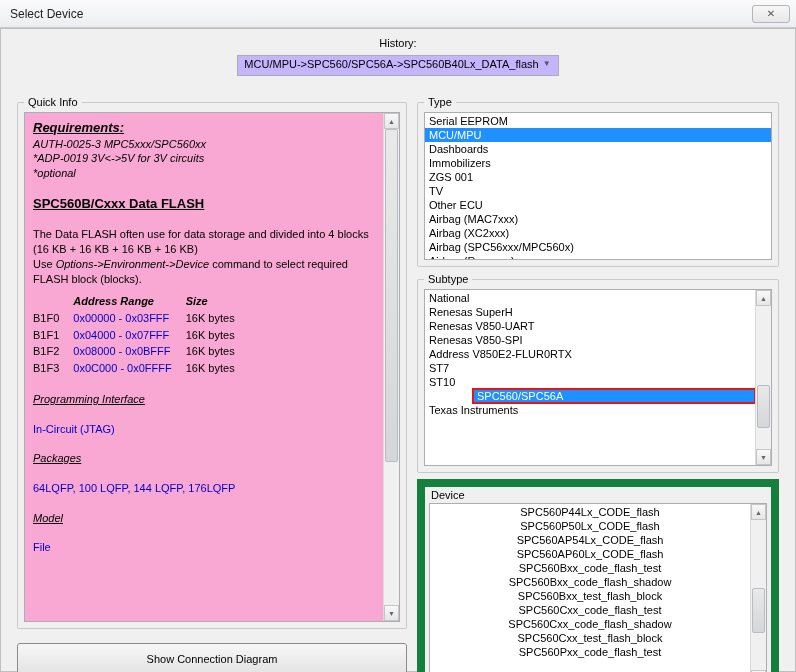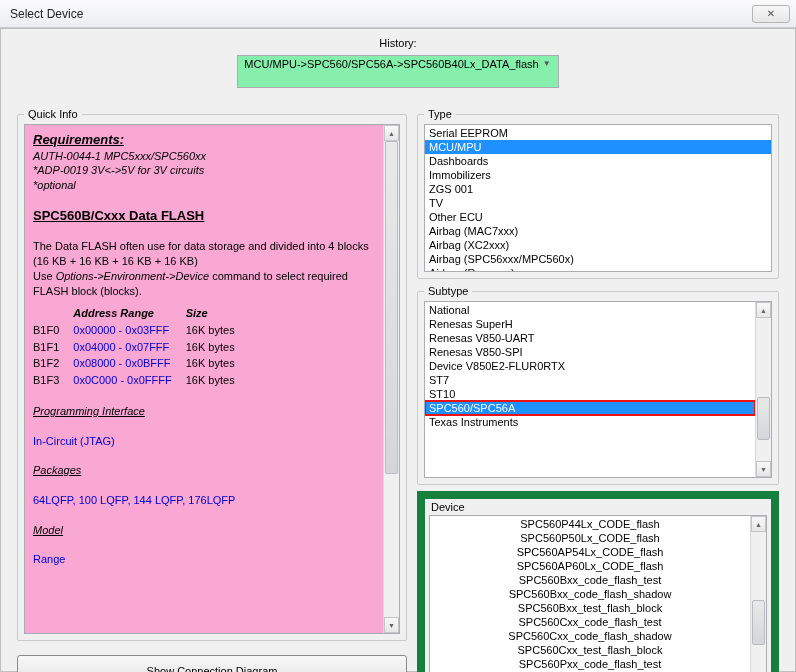--- a/index.html
+++ b/index.html
@@ -37,23 +37,23 @@
     border:1px solid #bfbfbf;
     background:#f0f0f0;
     padding:8px 10px;
   }
   .history-row { display:flex; align-items:center; gap:6px; margin-bottom:20px; padding:0 6px;flex-direction:column;}
   .history-label { font-size:11px; }
   .history-select {
     flex:1;
     border:1px solid #abadb3;
     height:20px;
-    background:#86efac;
+    background:#c4b5fd;
     display:flex; align-items:center; justify-content:space-between;
-    padding:0 4px 16px 6px;
+    padding:0 4px 4px 6px;
     font-size:11px;
   }
   .dd-arrow {
     width:15px;height:15px;border-left:1px solid #c1c1c1;
     display:flex;align-items:center;justify-content:center;
     color:#555;font-size:8px;
   }
   .columns { display:flex; gap:10px; padding:0 6px;}
   .left-col { width:390px; display:flex; flex-direction:column; gap:14px;}
   .right-col { flex:1; display:flex; flex-direction:column; gap:6px;}
@@ -142,21 +142,21 @@
   </div>
 
   <div class="columns">
 
     <div class="left-col">
       <fieldset>
         <legend>Quick Info</legend>
         <div class="quick-info-box">
           <div class="qi-content">
             <span class="qi-req-h">Requirements:</span><br>
-            <span class="qi-ital">AUTH-0044-1 MPC5xxx/SPC560xx</span><br>
+            <span class="qi-ital">AUTH-0025-3 MPC5xxx/SPC560xx</span><br>
             <span class="qi-ital">*ADP-0019 3V&lt;-&gt;5V for 3V circuits</span><br>
             <span class="qi-ital">*optional</span><br>
 
             <span class="qi-section-h">SPC560B/Cxxx Data FLASH</span>
             <br>
             <span>The Data FLASH often use for data storage and divided into 4 blocks (16 KB + 16 KB + 16 KB + 16 KB)</span><br>
             <span>Use </span><span class="qi-ital">Options-&gt;Environment-&gt;Device</span><span> command to select required FLASH block (blocks).</span>
 
             <table class="addr">
               <tbody>
@@ -186,21 +186,21 @@
                 <td>16K bytes</td>
               </tr>
             </tbody>
               </table>
             <br>
             <span class="qi-ital" style="text-decoration:underline">Programming Interface</span><br><br>
             <span class="qi-link">In-Circuit (JTAG)</span><br><br>
             <span class="qi-ital" style="text-decoration:underline">Packages</span><br><br>
             <span class="qi-link">64LQFP, 100 LQFP, 144 LQFP, 176LQFP</span><br><br>
             <span class="qi-ital" style="text-decoration:underline">Model</span><br><br>
-            <span class="qi-link">Range</span>
+            <span class="qi-link">File</span>
           </div>
           <div class="scrollbar">
             <div class="sb-btn">▲</div>
             <div class="sb-track">
                 <div class="sb-thumb" style="top:0;height:70%"></div>
               </div>
             <div class="sb-btn">▼</div>
           </div>
         </div>
       </fieldset>
@@ -230,24 +230,24 @@
       </fieldset>
 
       <fieldset>
         <legend>Subtype</legend>
         <div class="listbox lb-subtype">
           <div class="items" id="subtype-items" style="padding-right:16px">
               <div class="item">National</div>
               <div class="item">Renesas SuperH</div>
               <div class="item">Renesas V850-UART</div>
               <div class="item">Renesas V850-SPI</div>
-              <div class="item">Device V850E2-FLUR0RTX</div>
+              <div class="item">Address V850E2-FLUR0RTX</div>
               <div class="item">ST7</div>
               <div class="item">ST10</div>
-              <div class="item selected" style="outline: rgb(238, 17, 17) solid 2px; outline-offset: -1px;">SPC560/SPC56A</div>
+              <div class="item selected" style="outline: rgb(238, 17, 17) solid 2px; outline-offset: -1px; margin-left: 48px;">SPC560/SPC56A</div>
               <div class="item">Texas Instruments</div>
             </div>
           <div class="scrollbar">
             <div class="sb-btn">▲</div>
             <div class="sb-track">
                 <div class="sb-thumb" style="top:55%;height:30%"></div>
               </div>
             <div class="sb-btn">▼</div>
           </div>
         </div>

